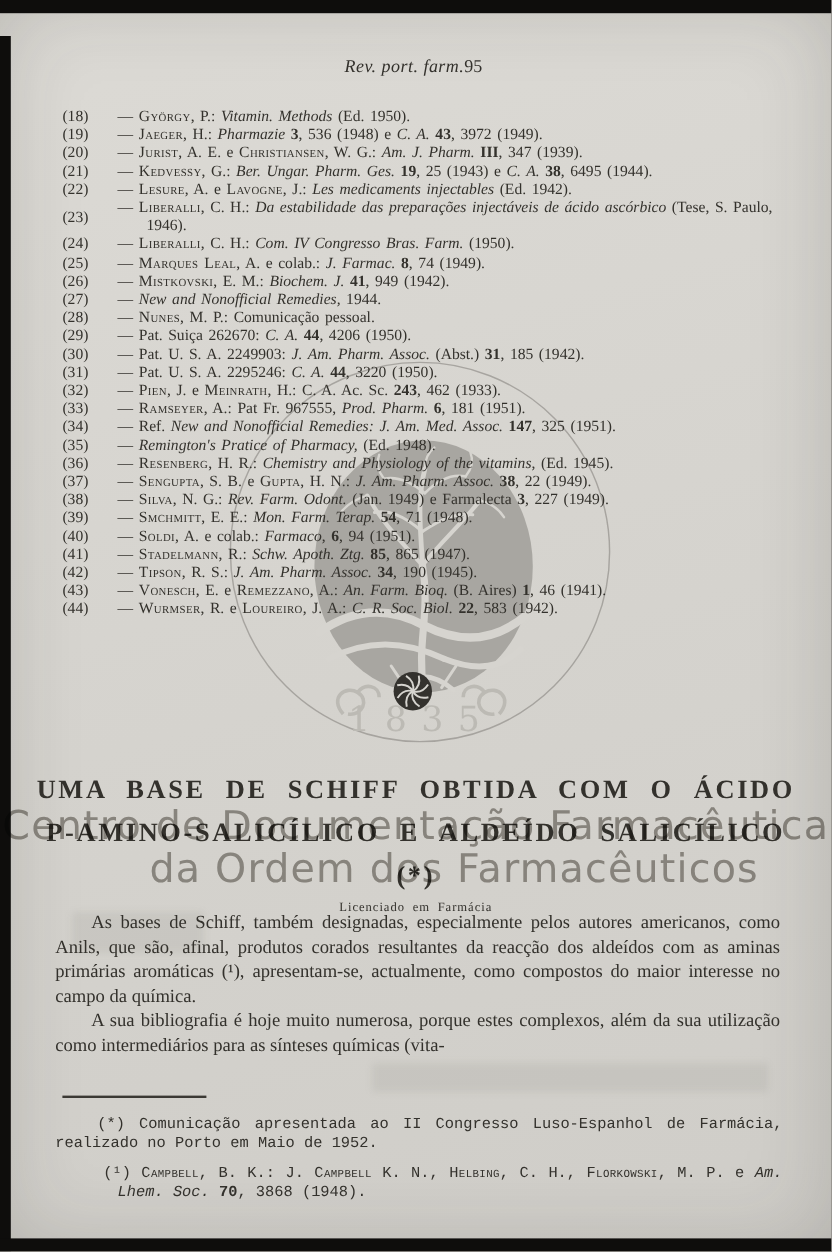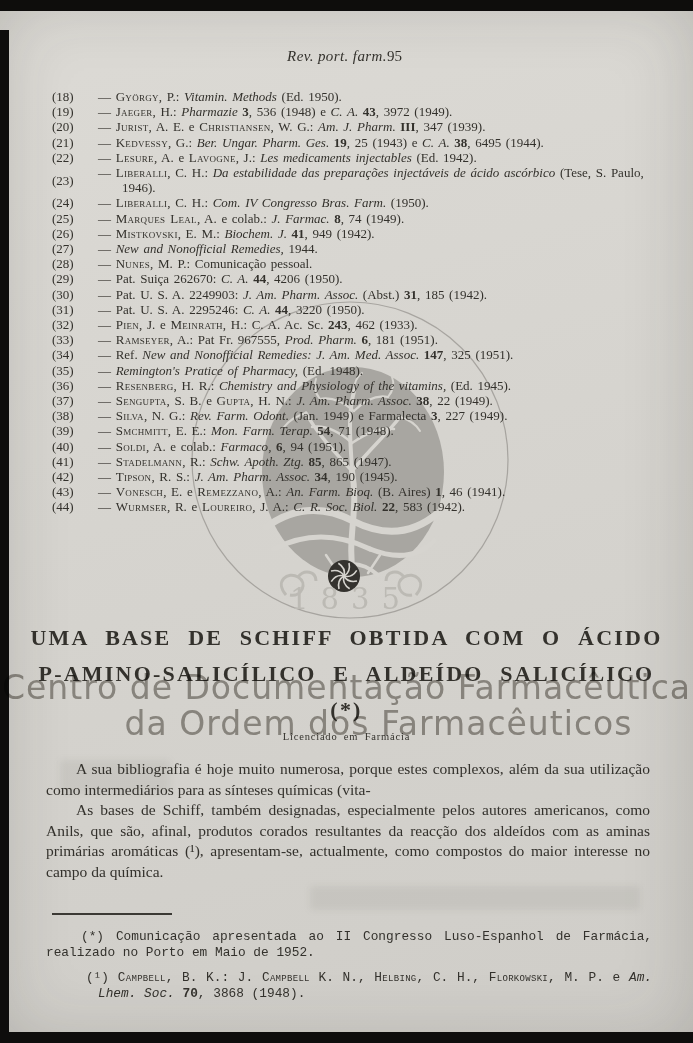--- a/index.html
+++ b/index.html
@@ -38,21 +38,21 @@
   
   .wm-line{
     position:absolute;left:0;right:0;text-align:center;white-space:nowrap;
     font-family:"DejaVu Sans", sans-serif;font-size:33px;font-weight:400;
     color:#a3a09b;mix-blend-mode:multiply;letter-spacing:1px;z-index:3;pointer-events:none;
   }
   #wm1{top:668px;}
   #wm2{top:704px;transform:translateX(32px);}
 
   
-  #title-block{left:30px;right:30px;top:620px;text-align:center;}
+  #title-block{left:30px;right:30px;top:640px;text-align:center;}
   .title-line{font-size:22px;font-weight:bold;letter-spacing:2.2px;word-spacing:9px;line-height:36px;}
   #author{margin-top:6px;font-variant:small-caps;font-size:14.5px;letter-spacing:1.6px;word-spacing:5px;}
   #author-role{margin-top:3px;font-size:10.5px;letter-spacing:.8px;word-spacing:3px;}
 
   
   #body-text{left:46px;top:759px;width:604px;font-size:15.5px;line-height:20.6px;text-align:justify;}
   #body-text p{margin:0;text-indent:30px;}
 
   #footnote-rule{left:52px;top:913px;width:120px;height:2px;background:#3b3934;}
 
@@ -238,22 +238,22 @@
   <div class="wm-line" id="wm1">Centro de Documentação Farmacêutica</div>
   <div class="wm-line" id="wm2">da Ordem dos Farmacêuticos</div>
 
   <div id="title-block">
     <div class="title-line">UMA BASE DE SCHIFF OBTIDA COM O ÁCIDO</div>
     <div class="title-line">P-AMINO-SALICÍLICO E ALDEÍDO SALICÍLICO (*)</div>
     <div id="author-role">Licenciado em Farmácia</div>
   </div>
 
   <div id="body-text">
+      <p>As bases de Schiff, também designadas, especialmente pelos autores americanos, como Anils, que são, afinal, produtos corados resultantes da reacção dos aldeídos com as aminas primárias aromáticas (¹), apresentam-se, actualmente, como compostos do maior interesse no campo da química.</p>
       <p>A sua bibliografia é hoje muito numerosa, porque estes complexos, além da sua utilização como intermediários para as sínteses químicas (vita-</p>
-      <p>As bases de Schiff, também designadas, especialmente pelos autores americanos, como Anils, que são, afinal, produtos corados resultantes da reacção dos aldeídos com as aminas primárias aromáticas (¹), apresentam-se, actualmente, como compostos do maior interesse no campo da química.</p>
     </div>
 
   <div id="footnote-rule"></div>
   <div id="footnotes">
       <div class="footnote fn-0"><span class="fn-marker">(*)</span> Comunicação apresentada ao II Congresso Luso-Espanhol de Farmácia, realizado no Porto em Maio de 1952.</div>
       <div class="footnote fn-1"><span class="fn-marker">(¹)</span> <span class="sc">Campbell</span>, B. K.: J. <span class="sc">Campbell</span> K. N., <span class="sc">Helbing</span>, C. H., <span class="sc">Florkowski</span>, M. P. e <i>Am. Lhem. Soc.</i> <b>70</b>, 3868 (1948).</div>
     </div>
 
   <div class="bar" id="bar-top"></div>
   <div class="bar" id="bar-left"></div>

